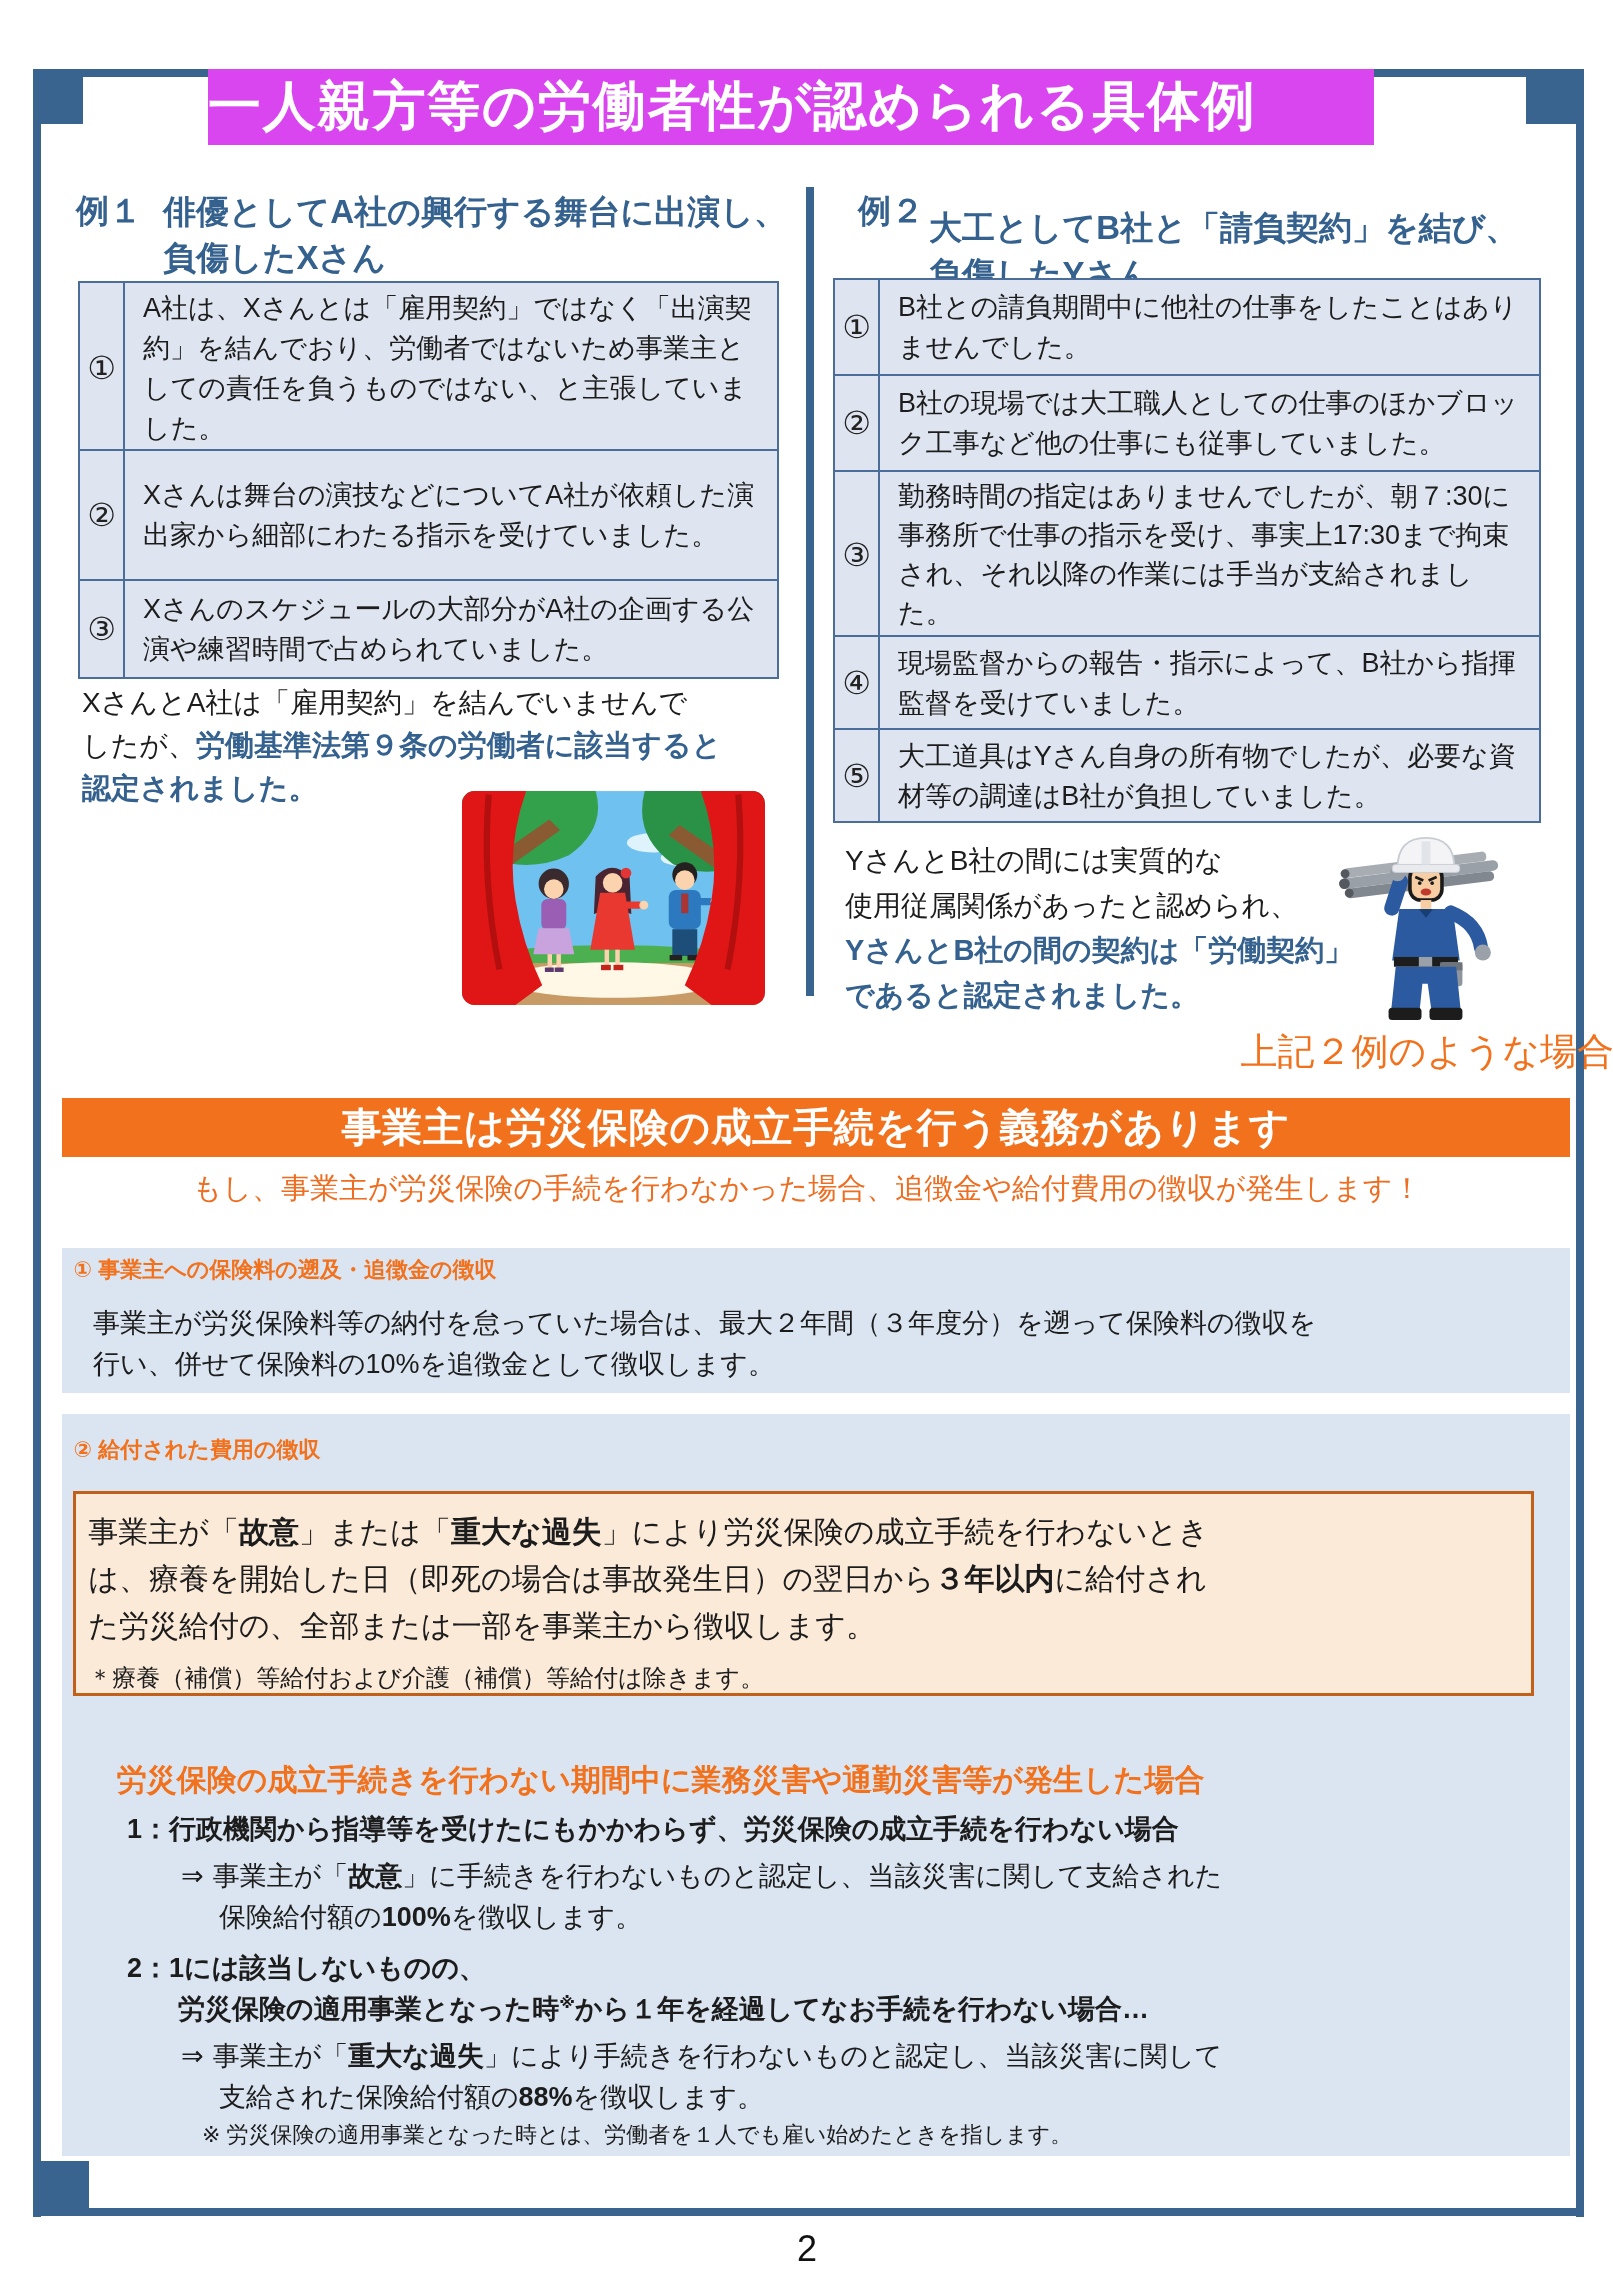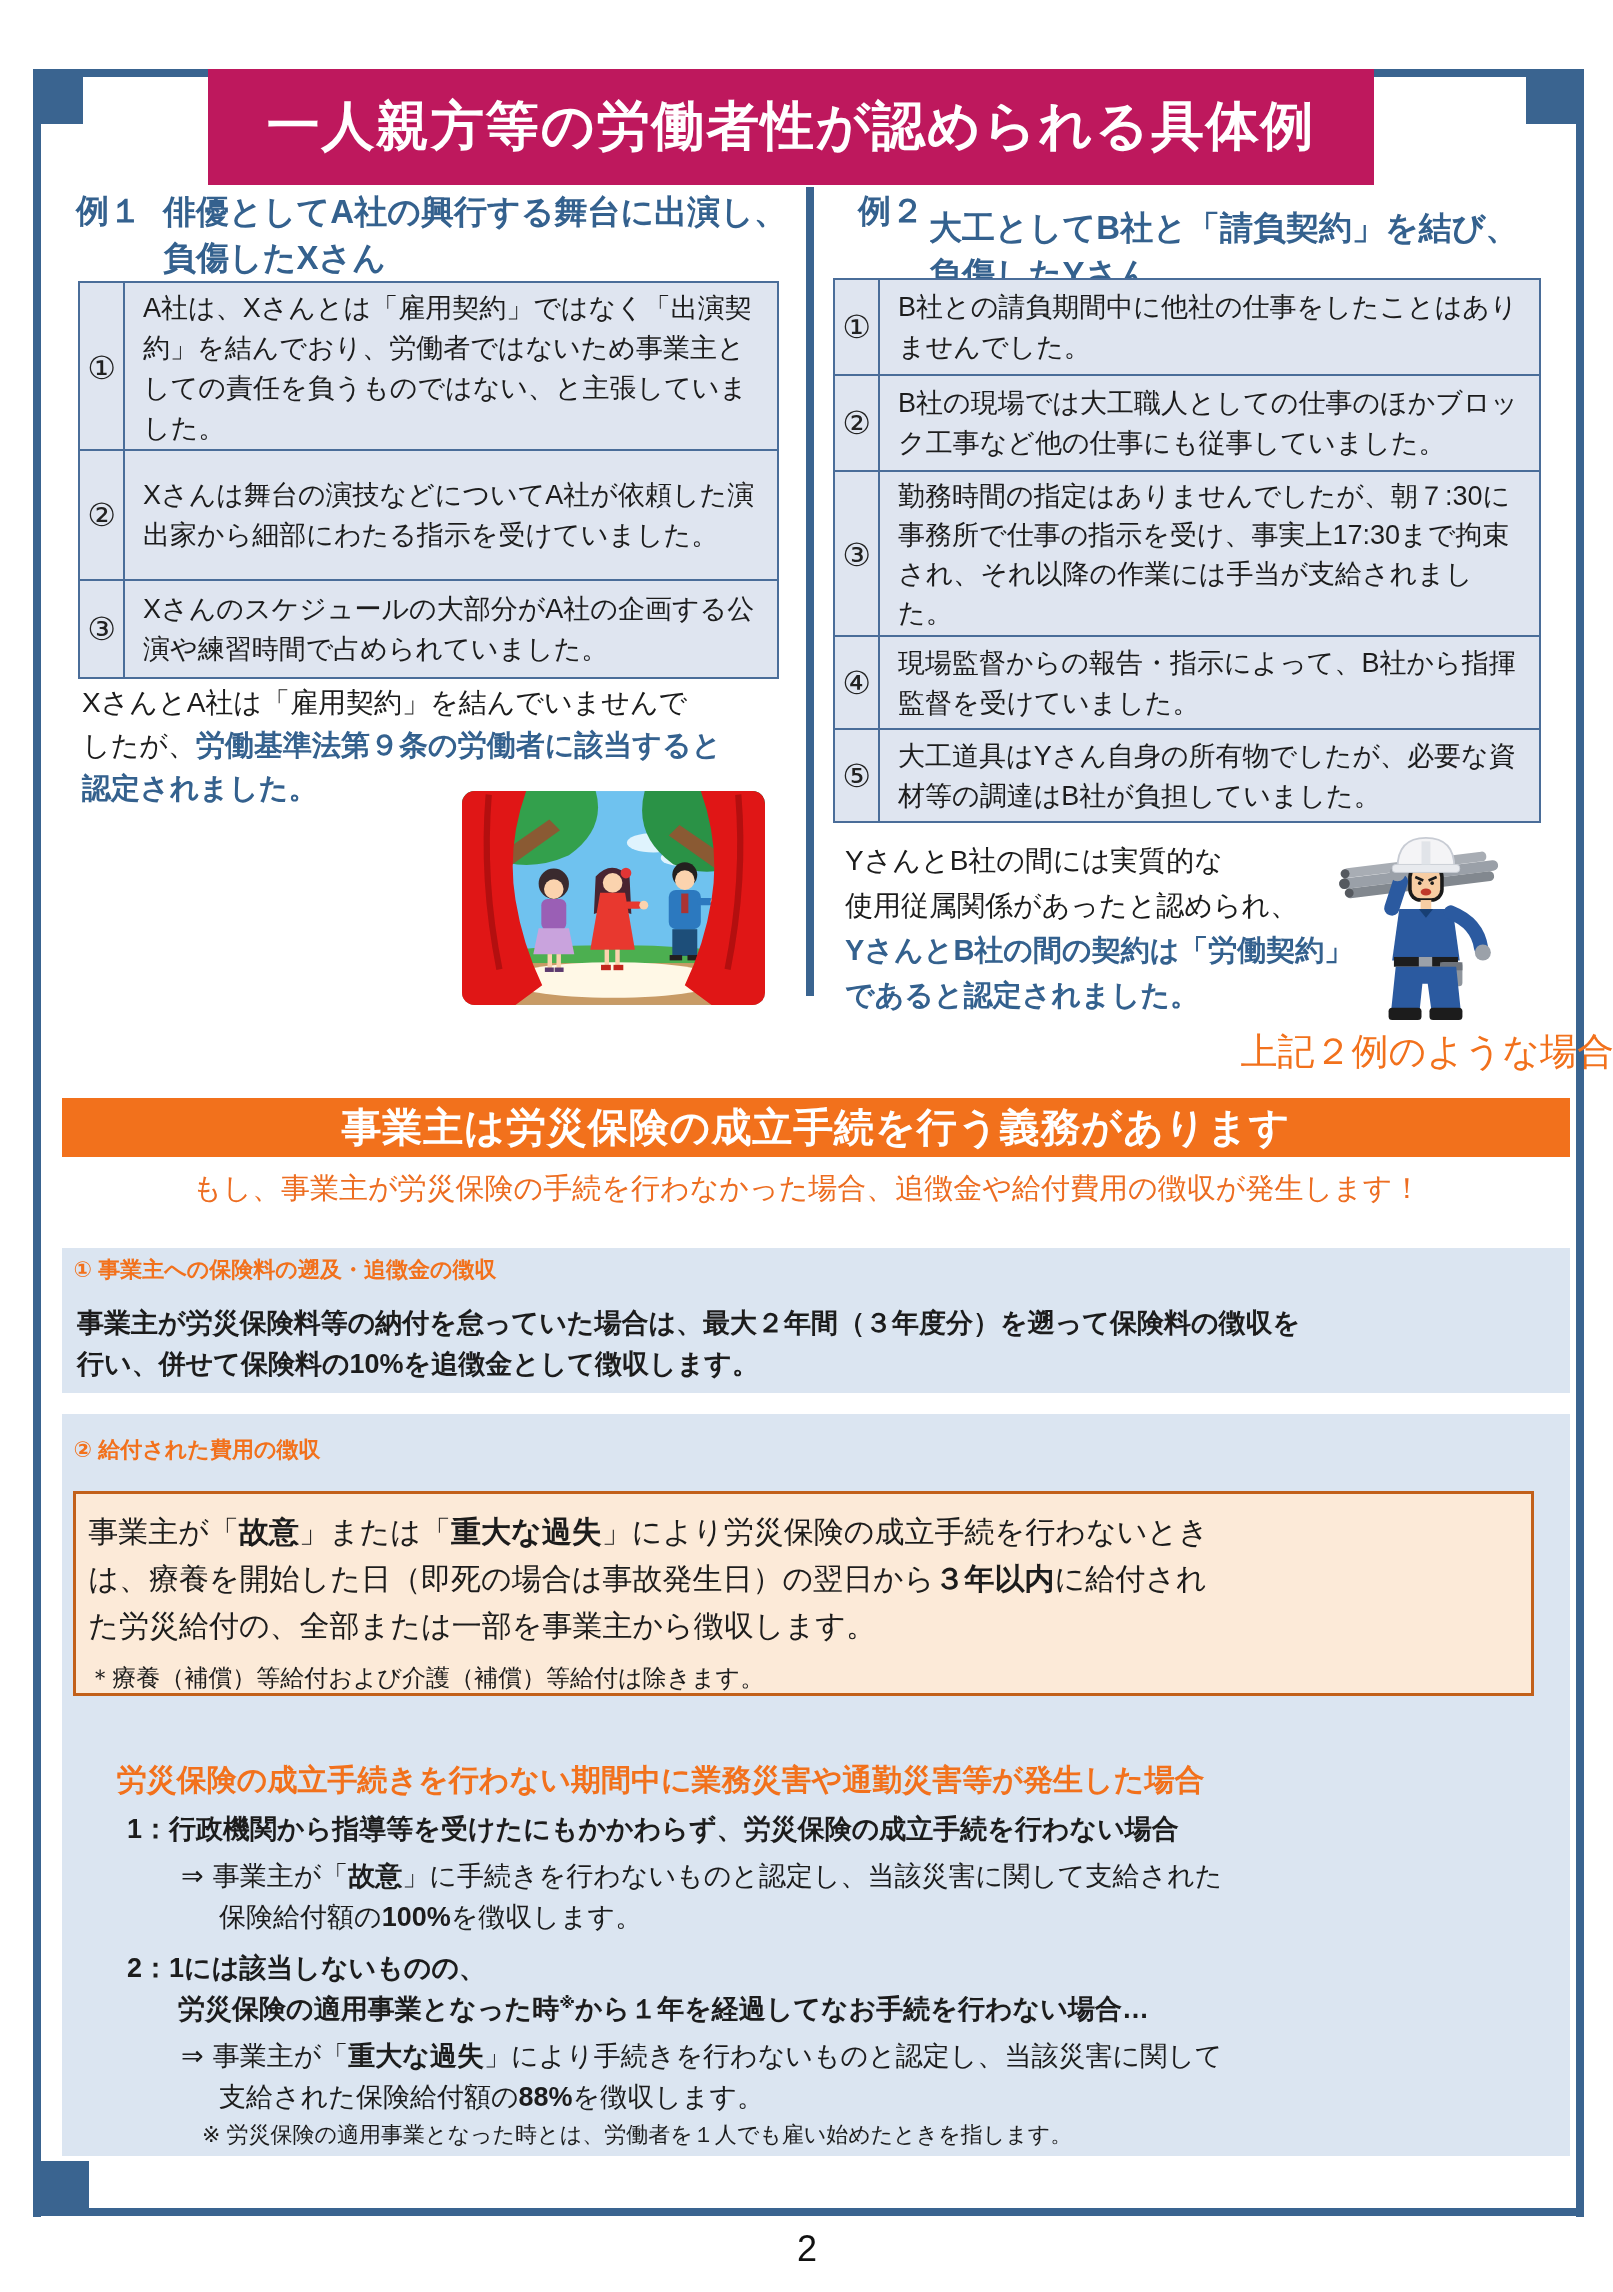--- a/index.html
+++ b/index.html
@@ -5,22 +5,22 @@
   * { margin:0; padding:0; box-sizing:border-box; }
   html,body { background:#ffffff; }
   body { font-family:"Liberation Sans","DejaVu Sans",sans-serif; color:#1c1c1c; }
   .page { position:relative; width:1614px; height:2293px; background:#ffffff; overflow:hidden; }
   .abs { position:absolute; }
 
   
   .frame { background:#3a6490; position:absolute; }
 
   
-  .title-banner { left:208px; top:69px; width:1166px; height:116px; background:#be185d;
-    display:flex; align-items:center; justify-content:center; }
+  .title-banner { left:208px; top:69px; width:1166px; height:76px; background:#d946ef;
+    display:flex; align-items:center; }
   .title-banner span { color:#ffffff; font-size:53px; font-weight:bold; letter-spacing:1.8px; }
 
   
   .ex-label { font-size:33px; font-weight:bold; color:#34618e; }
   .ex-title { font-size:33px; font-weight:bold; color:#34618e; line-height:46px; }
 
   
   .ex-table { border:2.7px solid #4a6d99; background:#dfe5f0; }
   .ex-row { display:grid; grid-template-columns:45px 1fr; border-top:2.7px solid #4a6d99; }
   .ex-row:first-child { border-top:none; }
@@ -254,21 +254,21 @@
   </svg>
 
   <div class="abs lead-text">上記２例のような場合</div>
   <div class="abs warning-text">もし、事業主が労災保険の手続を行わなかった場合、追徴金や給付費用の徴収が発生します！</div>
   <div class="abs obligation-banner">
     <span>事業主は労災保険の成立手続を行う義務があります</span>
   </div>
 
   <div class="panel" style="left:62px; top:1248px; width:1508px; height:145px;">
     <div class="panel-heading" style="left:11.6px; top:7.1px;">① 事業主への保険料の遡及・追徴金の徴収</div>
-    <div class="panel-body" style="left:15px; top:55px; width:1461px;font-weight:bold;">
+    <div class="panel-body" style="left:31px; top:55px; width:1461px;">
       <span>事業主が労災保険料等の納付を怠っていた場合は、最大２年間（３年度分）を遡って保険料の徴収を</span><br>
       <span>行い、併せて保険料の10%を追徴金として徴収します。</span>
     </div>
   </div>
 
   <div class="panel" style="left:62px; top:1414px; width:1508px; height:742px;">
     <div class="panel-heading" style="left:11.6px; top:21.4px;">② 給付された費用の徴収</div>
 
     <div class="notice-box">
       <div class="notice-text">

